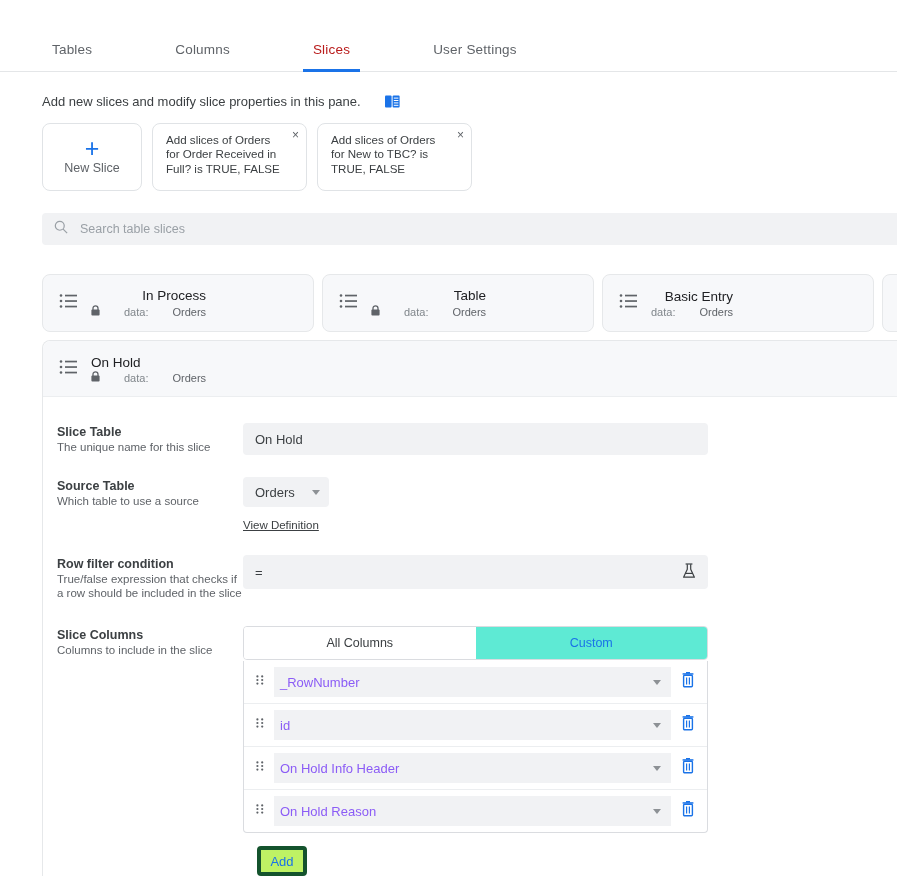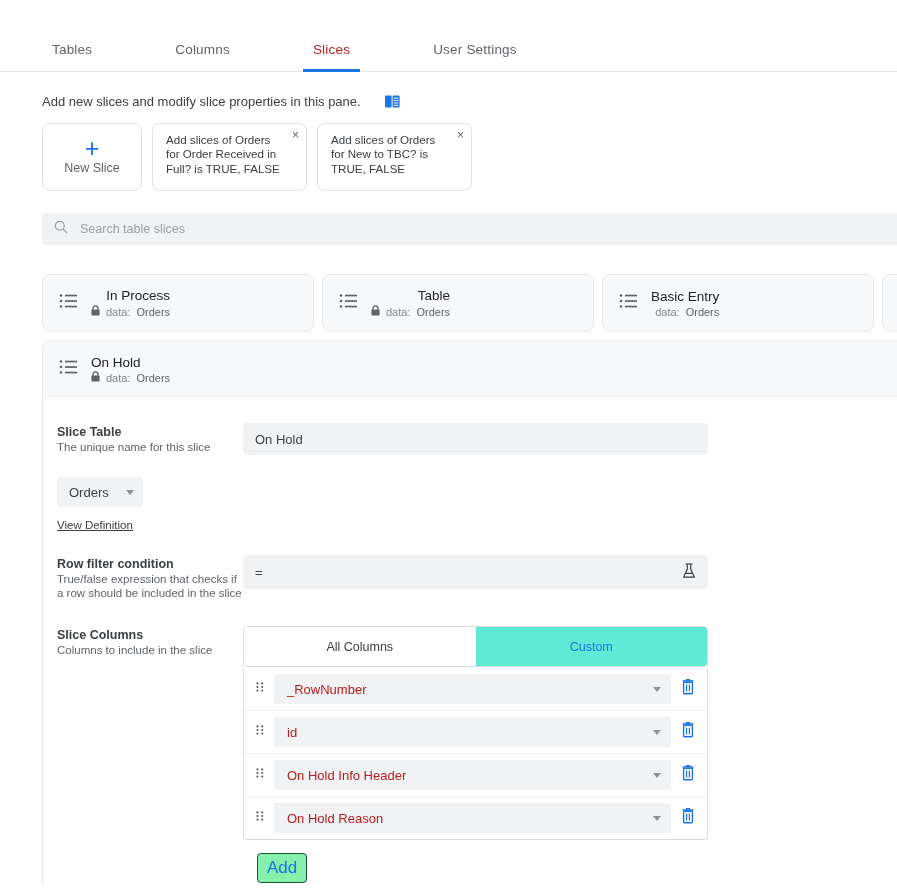--- a/index.html
+++ b/index.html
@@ -134,21 +134,21 @@
     cursor: pointer;
     flex: 0 0 auto;
   }
   .slice-card .texts { display: flex; flex-direction: column; gap: 2px; align-items: flex-end; }
   .slice-name { font-size: 13.5px; color: #202124; font-weight: 500; }
   .slice-sub {
     font-size: 11px;
     color: #80868b;
     display: flex;
     align-items: center;
-    gap: 6px;
+    gap: 24px;
   }
   .slice-sub b { color: #5f6368; font-weight: 400; }
 
   
   .panel {
     margin: 8px 0 0 42px;
     border: 1px solid #e6e8ea;
     border-top-left-radius: 8px;
     border-top-right-radius: 8px;
     border-bottom: none;
@@ -223,21 +223,21 @@
     font-size: 11.5px;
     color: #3c4043;
     text-decoration: underline;
     cursor: pointer;
   }
 
   
   .seg {
     display: flex;
     width: 465px;
-    height: 41px;
+    height: 34px;
     border: 1px solid #dadce0;
     border-radius: 4px;
     overflow: hidden;
   }
   .seg div {
     flex: 1;
     display: flex;
     align-items: center;
     justify-content: center;
     font-size: 12.5px;
@@ -263,37 +263,37 @@
   }
   .col-item:last-child { border-bottom: none; }
   .col-select {
     flex: 1;
     height: 30px;
     background: #f1f2f4;
     border-radius: 0;
     display: flex;
     align-items: center;
     justify-content: space-between;
-    padding: 0 10px 0 13px;
+    padding: 0 10px 0 6px;
     font-size: 13px;
-    color: #b91c1c;
+    color: #8b5cf6;
     cursor: pointer;
   }
   .addbtn {
     margin: 13px 0 0 14px;
     display: inline-flex;
     align-items: center;
     justify-content: center;
     width: 50px; height: 30px;
-    border: 1px solid #14532d;
+    border: 4px solid #14532d;
     border-radius: 4px;
     color: #1a73e8;
-    font-size: 17px;
+    font-size: 13px;
     font-weight: 500;
-    background: #86efac;
+    background: #bef264;
     cursor: pointer;
   }
 </style>
 </head>
 <body>
 
 <div class="tabbar">
   <div class="tab">Tables</div>
   <div class="tab">Columns</div>
   <div class="tab active">Slices</div>
@@ -457,20 +457,24 @@
       <div class="field-label">
         <div class="t">Slice Table</div>
         <div class="d">The unique name for this slice</div>
       </div>
       <div class="field-ctl">
         <div class="txtbox">On Hold</div>
       </div>
     </div>
 
     <div class="field">
+      <div class="field-label">
+        <div class="t">Source Table</div>
+        <div class="d">Which table to use a source</div>
+      </div>
       <div class="field-ctl">
         <div class="select-sm">
           <span>Orders</span>
           <span class="caret"></span>
         </div>
         <div>
           <span class="viewdef">View Definition</span>
         </div>
       </div>
     </div>

